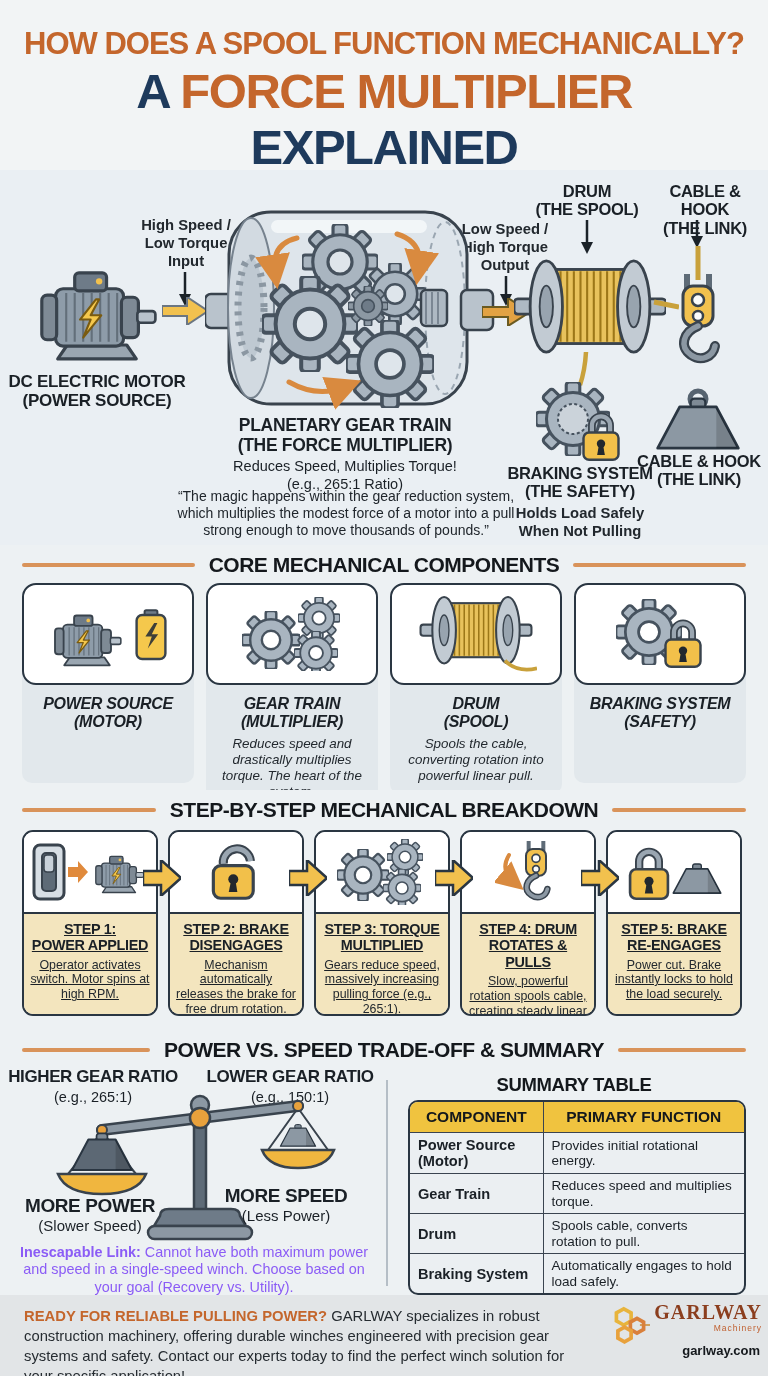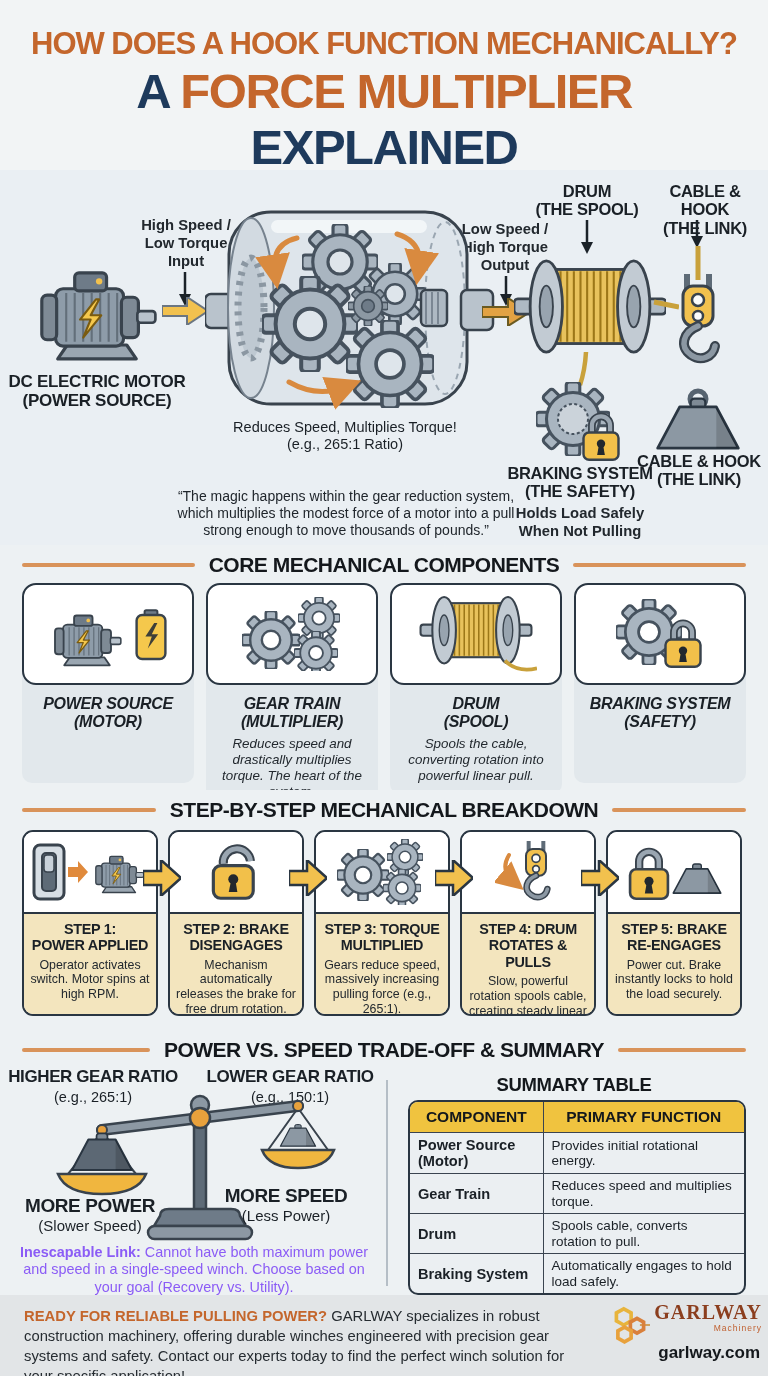--- a/index.html
+++ b/index.html
@@ -33,21 +33,21 @@
   .components{height:245px;background:#EDF1F3;}
   .comp-row{position:absolute;left:22px;right:22px;top:38px;display:flex;gap:12px;font-style:italic;}
   .comp-card{width:172px;position:relative;}
   .icon-box{height:102px;background:#FFFFFF;border:2.5px solid #2A3642;border-radius:14px;position:relative;z-index:2;display:flex;align-items:center;justify-content:center;box-sizing:border-box;}
   .comp-panel{background:#E2E8EC;border-radius:10px;margin-top:-50px;padding:60px 7px 10px 7px;min-height:148px;box-sizing:border-box;text-align:center;}
   .comp-title{font-weight:bold;font-size:16px;line-height:1.12;letter-spacing:-0.3px;}
   .comp-desc{font-size:13.4px;line-height:1.2;margin-top:5px;color:#23292F;}
 
   
   .steps{height:240px;background:#EDF1F3;}
-  .step-row{position:absolute;left:22px;top:40px;display:flex;gap:10px;}
+  .step-row{position:absolute;left:22px;top:40px;display:flex;gap:10px;text-decoration:underline;}
   .step-card{width:136px;height:186px;border:2.5px solid #2A3642;border-radius:11px;overflow:hidden;background:#FFFFFF;display:flex;flex-direction:column;box-sizing:border-box;}
   .step-top{height:80px;display:flex;align-items:center;justify-content:center;background:#FFFFFF;flex:none;}
   .step-bottom{flex:1;background:#F3E5BE;padding:7px 5px;text-align:center;border-top:2px solid #2A3642;}
   .step-title{font-weight:bold;font-size:14.4px;line-height:1.13;letter-spacing:-0.3px;}
   .step-desc{font-size:12.4px;line-height:1.2;margin-top:4px;color:#23292F;}
   .step-arrow{position:absolute;top:70px;z-index:3;}
 
   
   .tradeoff{height:265px;background:#EDF1F3;}
   .ratio{position:absolute;text-align:center;}
@@ -69,21 +69,21 @@
 
   
   .pfooter{position:relative;height:81px;background:#E2E5E7;}
   .ftext{position:absolute;left:24px;top:11px;width:566px;font-size:14.8px;line-height:1.36;color:#262C31;}
   .ftext .lead{color:#C4662C;font-weight:bold;}
   .flogo{position:absolute;left:612px;top:7px;width:150px;}
   .brandrow{display:flex;align-items:flex-start;}
   .brandtxt{margin-left:4px;}
   .brand{font-family:"Liberation Serif",serif;font-weight:bold;font-size:20px;letter-spacing:1px;color:#8B3E1E;line-height:1;}
   .brandsub{font-size:8.5px;color:#C06030;text-align:right;margin-top:1px;letter-spacing:1px;}
-  .site{position:absolute;right:8px;top:48px;width:150px;text-align:right;font-weight:bold;font-size:17px;color:#14181C;}
+  .site{position:absolute;right:8px;top:48px;width:150px;text-align:right;font-weight:bold;font-size:13px;color:#14181C;}
 </style>
 </head>
 <body>
 
 <svg width="0" height="0" style="position:absolute" aria-hidden="true">
   <defs>
     <marker id="oarr" markerWidth="7" markerHeight="7" refX="3.5" refY="3.5" orient="auto">
       <path d="M0 0 L7 3.5 L0 7 Z" fill="#D98A3F"></path>
     </marker>
     <symbol id="sym-gear" viewBox="-60 -60 120 120">
@@ -152,21 +152,21 @@
       <circle cx="25" cy="42" r="5" fill="#FBFCFD" stroke="#39434D" stroke-width="2.5"></circle>
       <path d="M25 52 c-15 6 -19 21 -7 29 c10 7 22 2 24 -9" fill="none" stroke="#39434D" stroke-width="10" stroke-linecap="round"></path>
       <path d="M25 52 c-15 6 -19 21 -7 29 c10 7 22 2 24 -9" fill="none" stroke="#8C98A3" stroke-width="5.5" stroke-linecap="round"></path>
     </symbol>
   </defs>
 </svg>
 
 <div class="page">
 
   <header class="hero">
-    <div class="t1">HOW DOES A HOOK FUNCTION MECHANICALLY?</div>
+    <div class="t1">HOW DOES A SPOOL FUNCTION MECHANICALLY?</div>
     <div class="t2"><span class="navy">A </span><span class="orange">FORCE MULTIPLIER</span><span class="navy"> EXPLAINED</span></div>
     <div class="sub pre">Converting high-speed, low-torque motor energy into a powerful
 low-speed, high-torque pull via gear reduction.</div>
   </header>
 
   <section class="diagram">
 
     <div class="abs dsmall pre" style="left:130px;top:46px;width:112px;">High Speed /
 Low Torque
 Input</div>
@@ -255,20 +255,22 @@
       <use href="#sym-lock" x="44" y="30" width="42" height="52"></use>
     </svg>
     <div class="abs" style="left:498px;top:294px;width:164px;text-align:center;">
       <div class="dlabel pre">BRAKING SYSTEM
 (THE SAFETY)</div>
       <div class="dsmall pre" style="margin-top:3px;">Holds Load Safely
 When Not Pulling</div>
     </div>
 
     <div class="abs gearblock" style="left:175px;top:246px;width:340px;">
+      <div class="gt pre">PLANETARY GEAR TRAIN
+(THE FORCE MULTIPLIER)</div>
       <div class="gs">Reduces Speed, Multiplies Torque!</div>
       <div class="gs" style="margin-top:0;">(e.g., 265:1 Ratio)</div>
     </div>
     <div class="abs quote pre" style="left:148px;top:318px;width:396px;">“The magic happens within the gear reduction system,
 which multiplies the modest force of a motor into a pull
 strong enough to move thousands of pounds.”</div>
   </section>
 
   <section class="components">
     <div class="sec-head">

